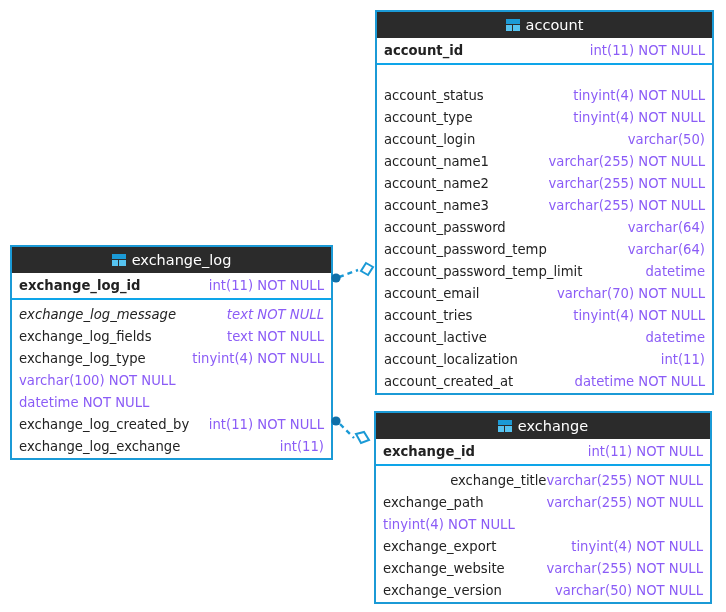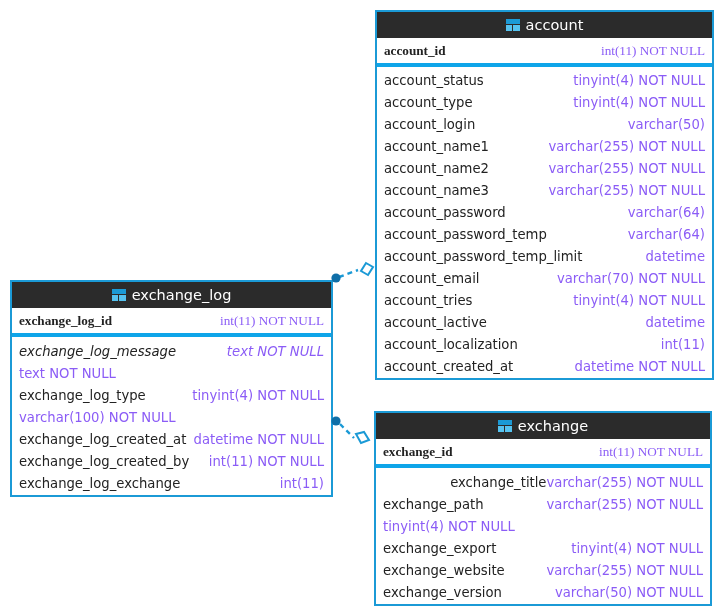--- a/index.html
+++ b/index.html
@@ -62,24 +62,23 @@
     color: #222222;
     padding: 0 7px;
     height: 22px;
     line-height: 22px;
     white-space: nowrap;
   }
   .row .col-name { text-align: left; }
   .row .col-type { text-align: right; color: #8b5cf6; }
   .row.pk {
     font-weight: bold;
-    border-bottom: 4px solid #0ea5e9;
+    border-bottom: 2px solid #0ea5e9;
     height: 25px;
     line-height: 25px;
-    font-family: Liberation Serif, serif;
   }
   .row.pk .col-type { font-weight: normal; }
 
   
   .rel-layer {
     position: absolute;
     left: 0; top: 0;
     width: 726px; height: 612px;
     z-index: 9;
     pointer-events: none;
@@ -110,21 +109,21 @@
         <i class="bl"></i>
         <i class="br"></i>
     </span>
     <span>account</span>
   </div>
   <div class="rows">
     <div class="row pk">
       <span class="col-name">account_id</span>
       <span class="col-type">int(11) NOT NULL</span>
     </div>
-    <div class="row" style="margin-top:3px;">
+    <div class="row" style="margin-top:20px;">
       <span class="col-name">account_status</span>
       <span class="col-type">tinyint(4) NOT NULL</span>
     </div>
     <div class="row">
       <span class="col-name">account_type</span>
       <span class="col-type">tinyint(4) NOT NULL</span>
     </div>
     <div class="row">
       <span class="col-name">account_login</span>
       <span class="col-type">varchar(50)</span>
@@ -169,50 +168,50 @@
       <span class="col-name">account_localization</span>
       <span class="col-type">int(11)</span>
     </div>
     <div class="row">
       <span class="col-name">account_created_at</span>
       <span class="col-type">datetime NOT NULL</span>
     </div>
   </div>
 </div>
 
-<div class="entity" style="left:10px; top:245px; width:323px;margin-top:35px;">
+<div class="entity" style="left:10px; top:245px; width:323px;">
   <div class="entity-header">
     <span class="tbl-icon">
       <i class="top"></i>
         <i class="bl"></i>
         <i class="br"></i>
     </span>
     <span>exchange_log</span>
   </div>
   <div class="rows">
     <div class="row pk">
       <span class="col-name">exchange_log_id</span>
       <span class="col-type">int(11) NOT NULL</span>
     </div>
     <div class="row" style="margin-top:4px;font-style:italic;">
       <span class="col-name">exchange_log_message</span>
       <span class="col-type">text NOT NULL</span>
     </div>
     <div class="row">
+      <span class="col-name">exchange_log_fields</span>
       <span class="col-type">text NOT NULL</span>
     </div>
     <div class="row">
       <span class="col-name">exchange_log_type</span>
       <span class="col-type">tinyint(4) NOT NULL</span>
     </div>
     <div class="row">
       <span class="col-type">varchar(100) NOT NULL</span>
     </div>
     <div class="row">
-      <span class="col-name">exchange_log_created_at</span>
       <span class="col-type">datetime NOT NULL</span>
     </div>
     <div class="row">
       <span class="col-name">exchange_log_created_by</span>
       <span class="col-type">int(11) NOT NULL</span>
     </div>
     <div class="row">
       <span class="col-name">exchange_log_exchange</span>
       <span class="col-type">int(11)</span>
     </div>

